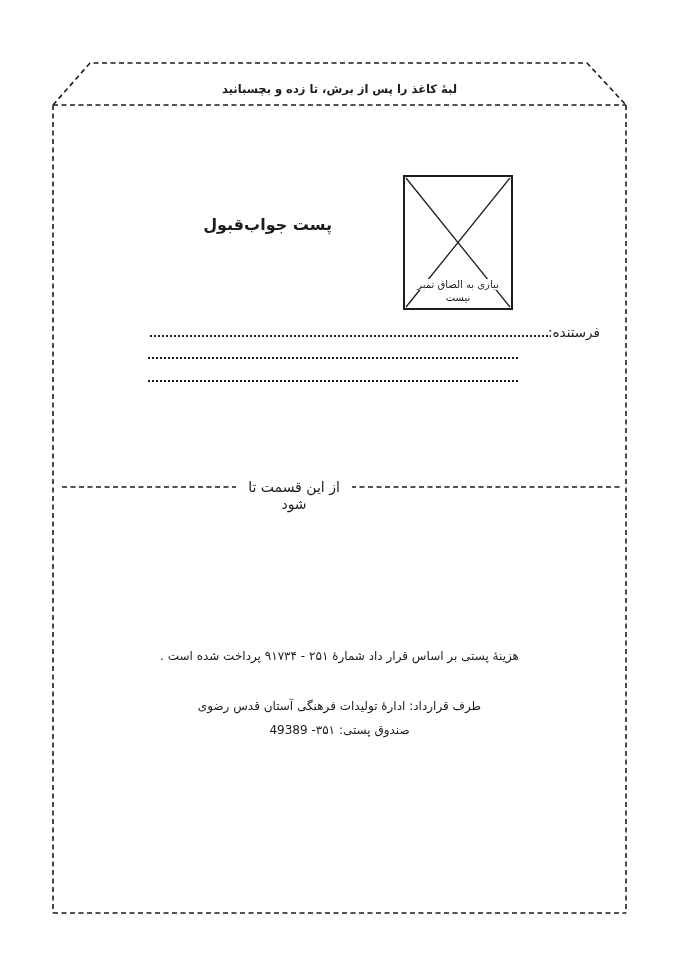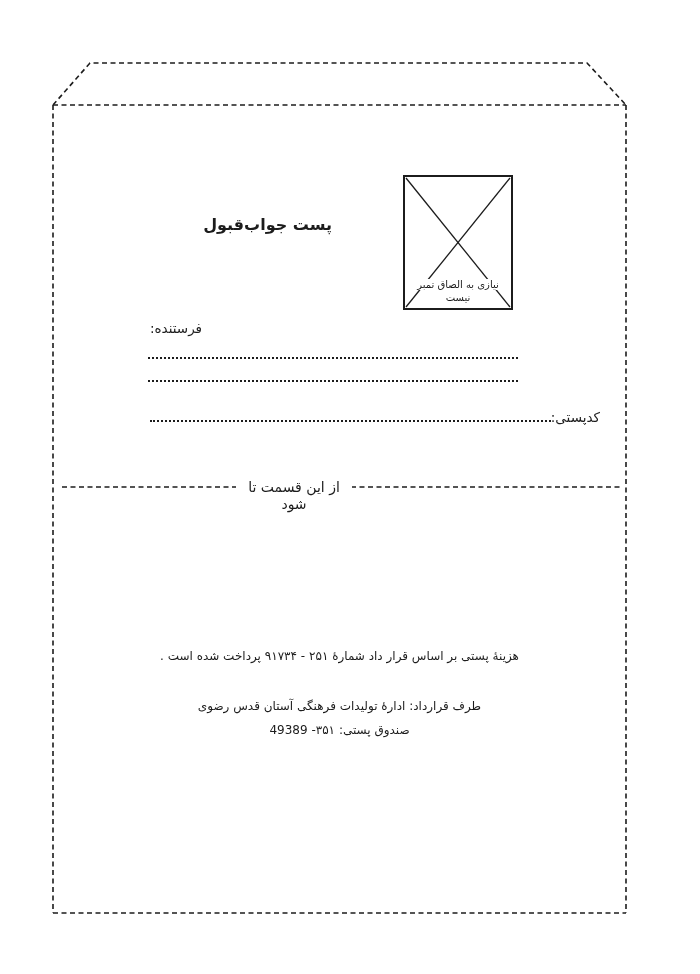--- a/index.html
+++ b/index.html
@@ -52,21 +52,21 @@
   .row {
     position: absolute; left: 150px; width: 450px; height: 22px;
     display: flex; direction: rtl; align-items: flex-end;
   }
   .row .lbl { font-size: 13.5px; line-height: 1.3; white-space: nowrap; }
   .row .dots {
     flex: 1; height: 0; align-self: flex-end;
     border-bottom: 2px dotted var(--ink, #1c1c1c);
     margin-bottom: 5px;
   }
-  .row1 { top: 320px; flex-direction: column; }
+  .row1 { top: 320px; }
   .row4 { top: 405px; }
   .dotline {
     position: absolute; left: 148px; height: 8px;
     border-bottom: 2px dotted var(--ink, #1c1c1c);
   }
   .l2 { top: 349px; width: 370px; }
   .l3 { top: 372px; width: 370px; }
 
   .fold-label {
     position: absolute; left: 236px; top: 479px; width: 116px; height: 17px;
@@ -92,44 +92,41 @@
 
   <svg class="outline" width="700" height="974" viewBox="0 0 700 974">
     <path d="M53,105 L90,63 L587,63 L626,105"></path>
     <path d="M53,105 L626,105"></path>
     <path d="M53,105 L53,913"></path>
     <path d="M626,105 L626,913"></path>
     <path d="M53,913 L626,913"></path>
     <path d="M62,487 L622,487"></path>
   </svg>
 
+  <div class="flap-text">لبهٔ کاغذ را پس از برش، تا زده و بچسبانید</div>
 
   <div class="title">پست جواب‌قبول</div>
 
   <div class="stamp">
     <svg class="xmark" viewBox="0 0 106 131" preserveAspectRatio="none">
       <line x1="1" y1="1" x2="105" y2="130"></line>
       <line x1="105" y1="1" x2="1" y2="130"></line>
     </svg>
     <div class="stamp-note">
       <span>نیازی به الصاق تمبر</span><br>
       <span>نیست</span>
     </div>
   </div>
 
   <div class="row row1">
     <span class="lbl">فرستنده:</span>
     <span class="dots"></span>
   </div>
   <div class="dotline l2"></div>
   <div class="dotline l3"></div>
-  <div class="row row4">
-    <span class="lbl">کدپستی:</span>
-    <span class="dots"></span>
-  </div>
 
   <div class="fold-label">از این قسمت تا شود</div>
 
   <div class="footer">
     <p class="pay">هزینهٔ پستی بر اساس قرار داد شمارهٔ ۲۵۱ - ۹۱۷۳۴ پرداخت شده است .</p>
     <p class="party">طرف قرارداد: ادارهٔ تولیدات فرهنگی آستان قدس رضوی</p>
     <p class="pobox">صندوق پستی: ۳۵۱- 49389</p>
   </div>
 
 </div>

